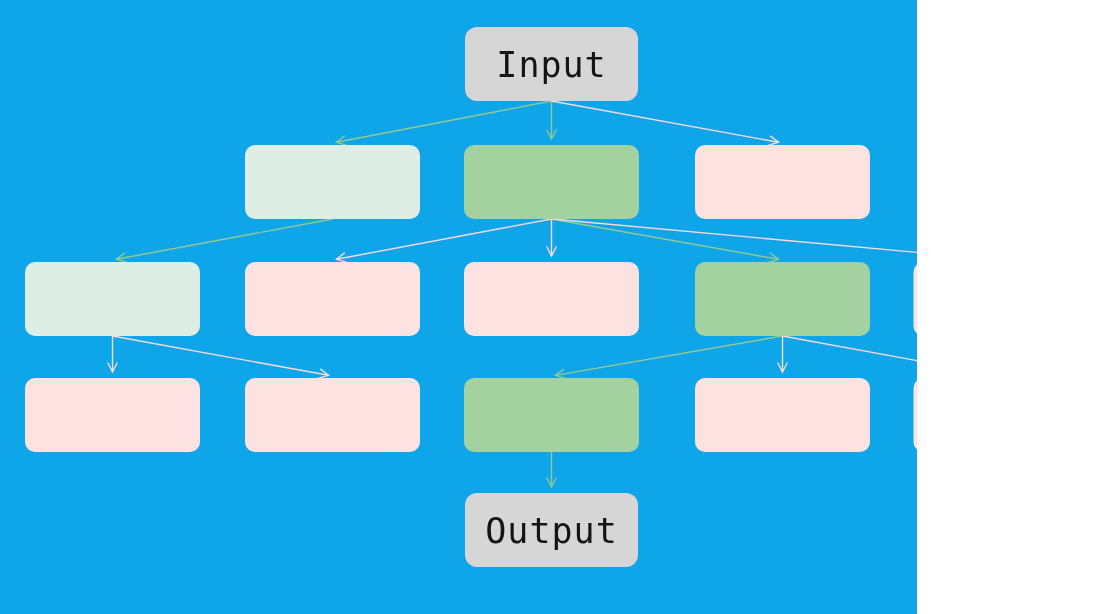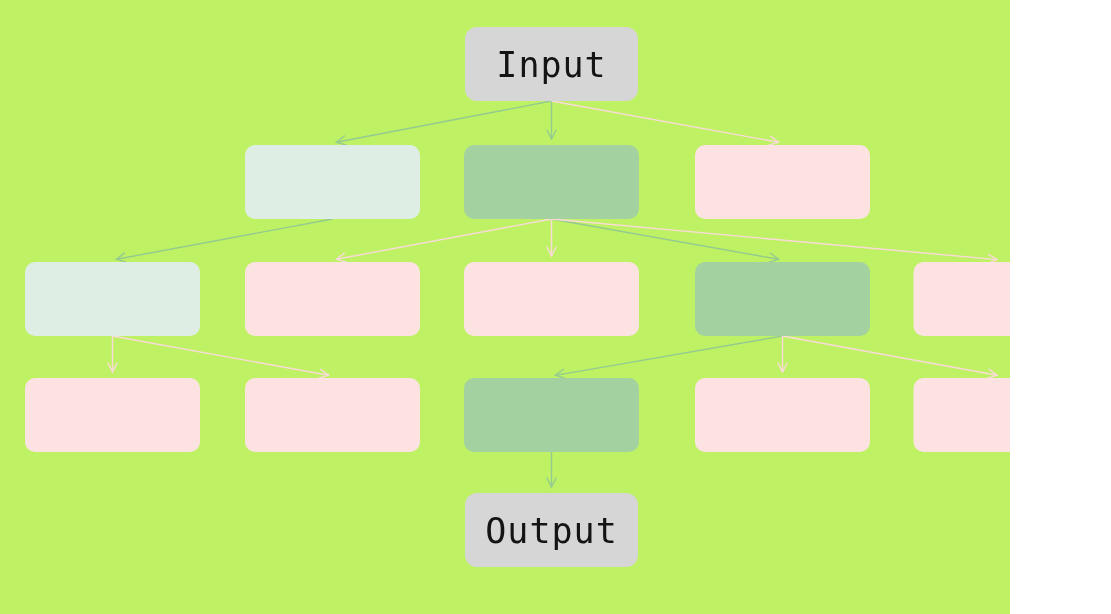--- a/index.html
+++ b/index.html
@@ -3,23 +3,23 @@
 <meta charset="utf-8">
 <style>
   html, body {
     margin: 0;
     padding: 0;
     background: #ffffff;
     font-family: "DejaVu Sans Mono", monospace;
   }
   #stage {
     position: relative;
-    width: 1010px;
+    width: 917px;
     height: 614px;
-    background: #bef264;
+    background: #0ea5e9;
     overflow: hidden;
   }
   svg text.node-label {
     font-family: "DejaVu Sans Mono", monospace;
     font-size: 35px;
     letter-spacing: 1px;
     fill: #141414;
   }
 </style>
 </head>

